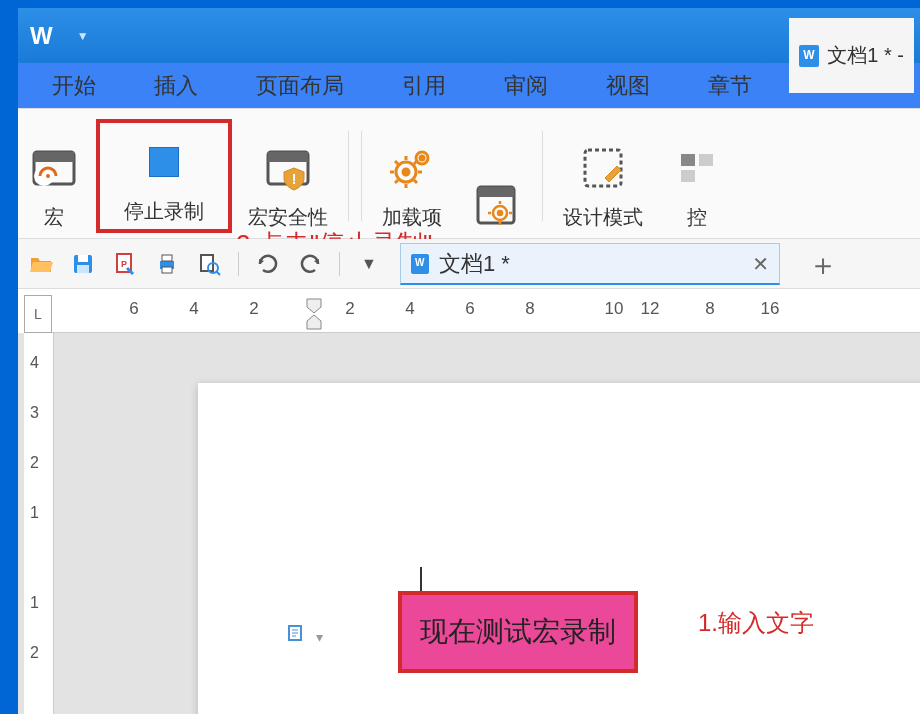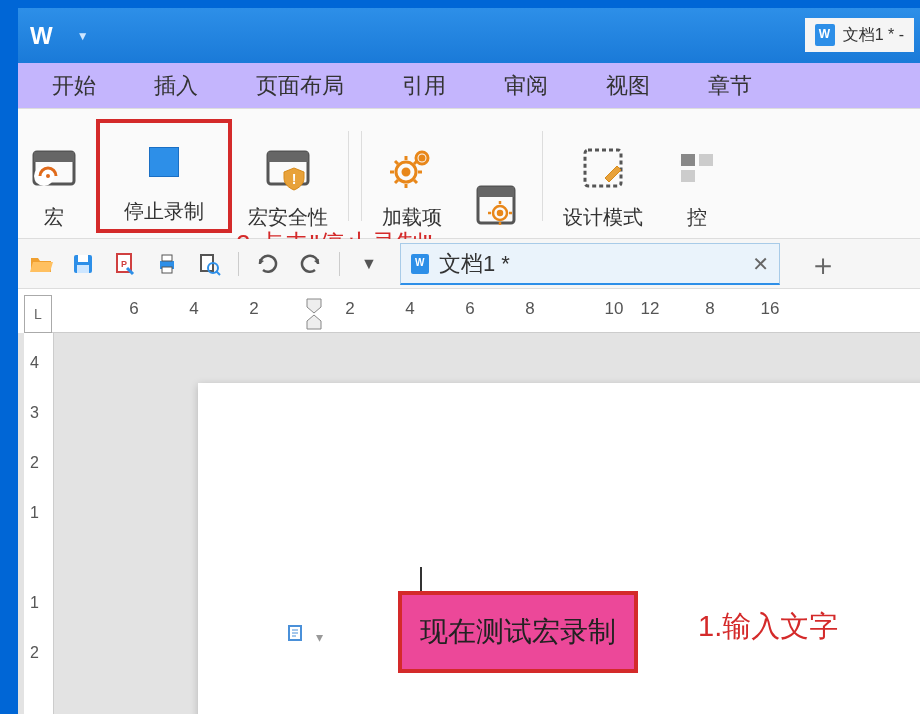--- a/index.html
+++ b/index.html
@@ -42,41 +42,41 @@
   }
   .titlebar .doc-right {
     position: absolute;
     right: 6px;
     top: 10px;
     display: flex;
     align-items: center;
     gap: 8px;
     background: #f5f5f5;
     color: #333;
-    padding: 6px 10px;
-    font-size: 16px;
+    padding: 24px 10px;
+    font-size: 20px;
   }
   .doc-icon {
     width: 20px; height: 22px;
     background: #2d8fe8;
     border-radius: 2px;
     position: relative;
   }
   .doc-icon::before {
     content:"W";
     color:#fff;
     font-size:12px;
     position:absolute;
     left:4px; top:3px;
     font-weight:bold;
   }
 
   .menubar {
     height: 46px;
-    background: #c4b5fd;
+    background: #3b82f6;
     border-bottom: 1px solid #ddd;
     display: flex;
     align-items: center;
     padding-left: 30px;
     gap: 50px;
     font-size: 22px;
     color: #333;
   }
   .menubar .menu-item { cursor: pointer; padding: 6px 4px; }
 
@@ -265,21 +265,21 @@
   }
   .cursor-caret::after {
     content:"";
     position:absolute;
     left:0; top:28px; width:22px; height:2px; background:#333;
   }
   .annot-1 {
     position:absolute;
     left:500px; top:224px;
     color:#d42a2a;
-    font-size:29px;
+    font-size:24px;
     white-space:nowrap;
   }
 
   
   .svg48 { width:48px; height:48px; }
 </style>
 </head>
 <body>
 
 <div class="window">

